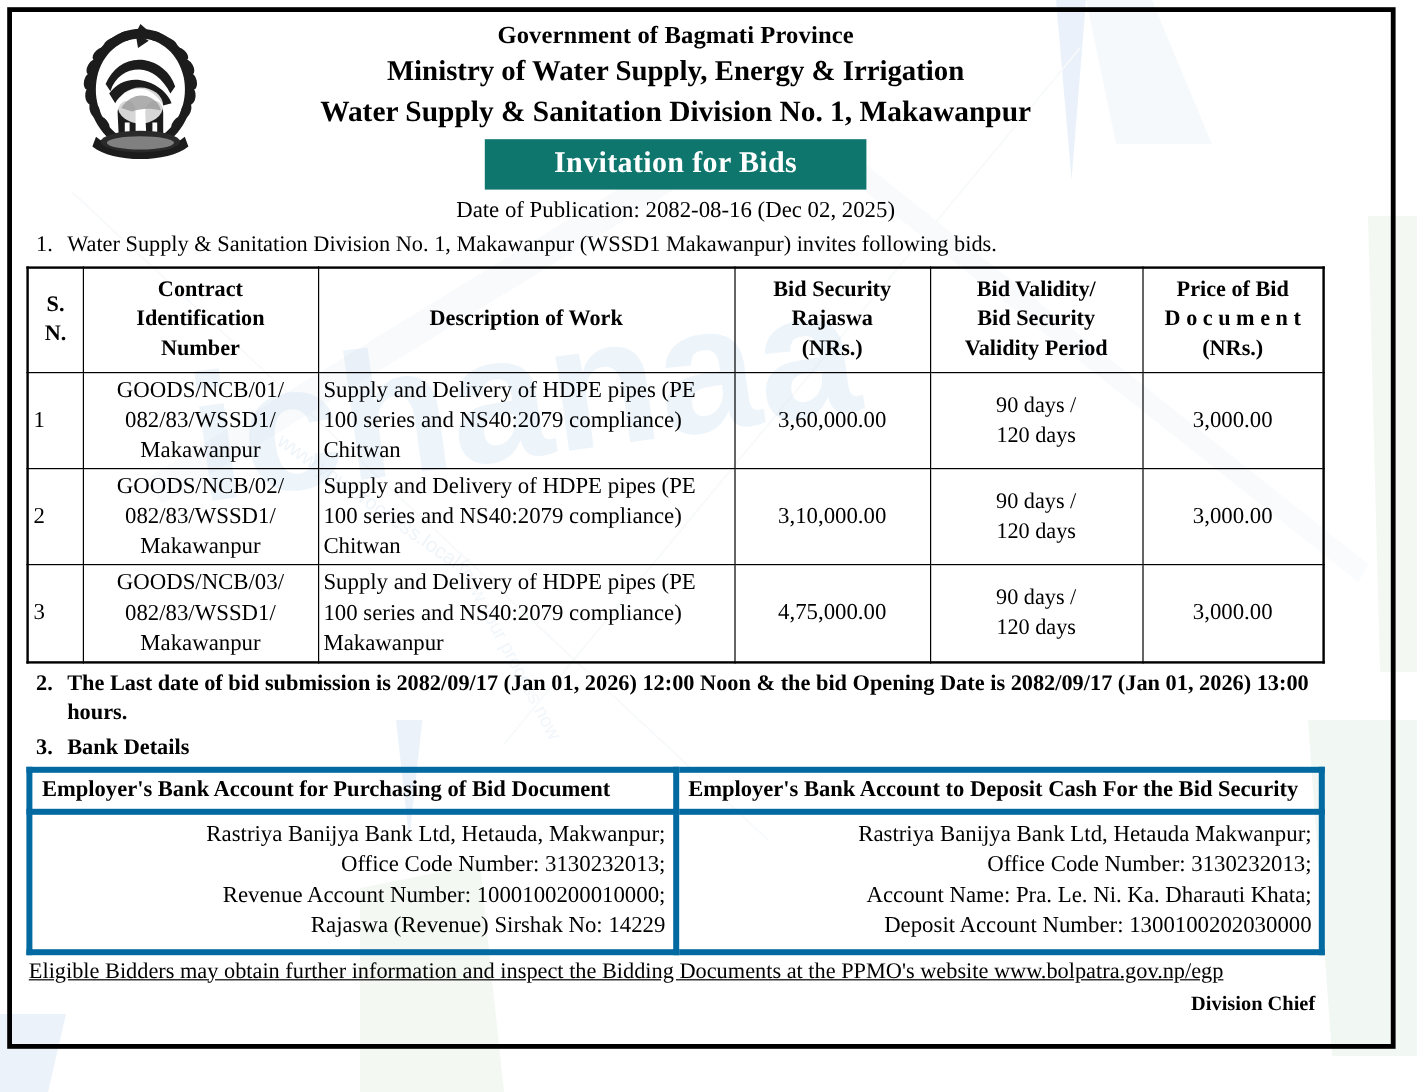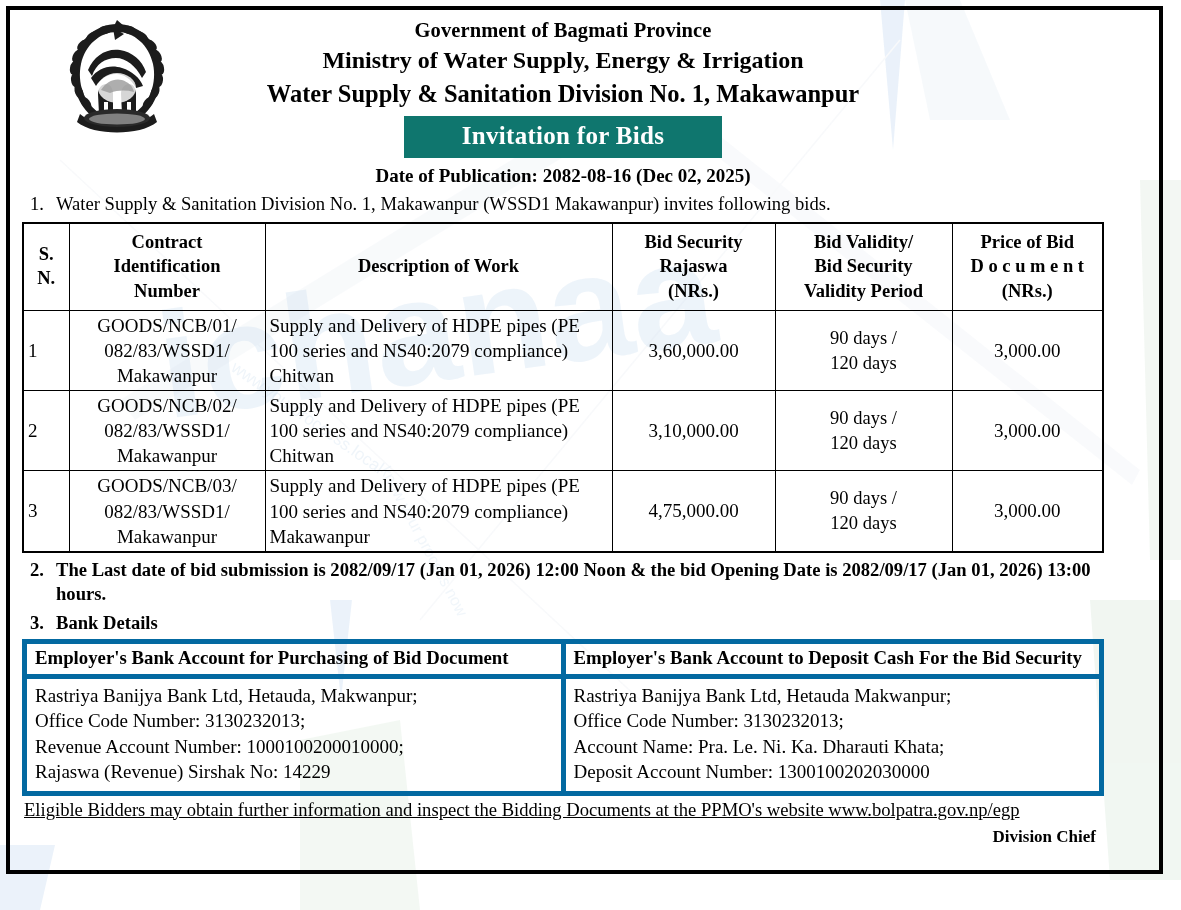--- a/index.html
+++ b/index.html
@@ -89,21 +89,21 @@
     color: #ffffff;
     font-size: 25px;
     font-weight: bold;
     padding: 6px 58px 8px 58px;
     letter-spacing: .3px;
     line-height: 1.1;
   }
   .pub-date {
     margin-top: 7px;
     font-size: 19px;
-    font-weight: bold;
+    font-weight: normal;
     text-align: center;
   }
 
   
   .num-item {
     display: flex;
     align-items: flex-start;
     font-size: 18.6px;
     line-height: 1.3;
     margin-top: 5px;
@@ -190,20 +190,21 @@
     font-size: 18.8px;
     font-weight: bold;
     text-align: left;
     padding: 3px 6px 4px 8px;
     line-height: 1.2;
   }
   table.bank-table td {
     font-size: 19px;
     padding: 4px 6px 6px 8px;
     line-height: 1.34;
+    text-align: right;
   }
   .bank-line { display: block; }
 
   
   .eligible-line {
     margin-top: 2px;
     font-size: 18.6px;
     line-height: 1.25;
     padding-left: 2px;
     text-decoration: underline;

